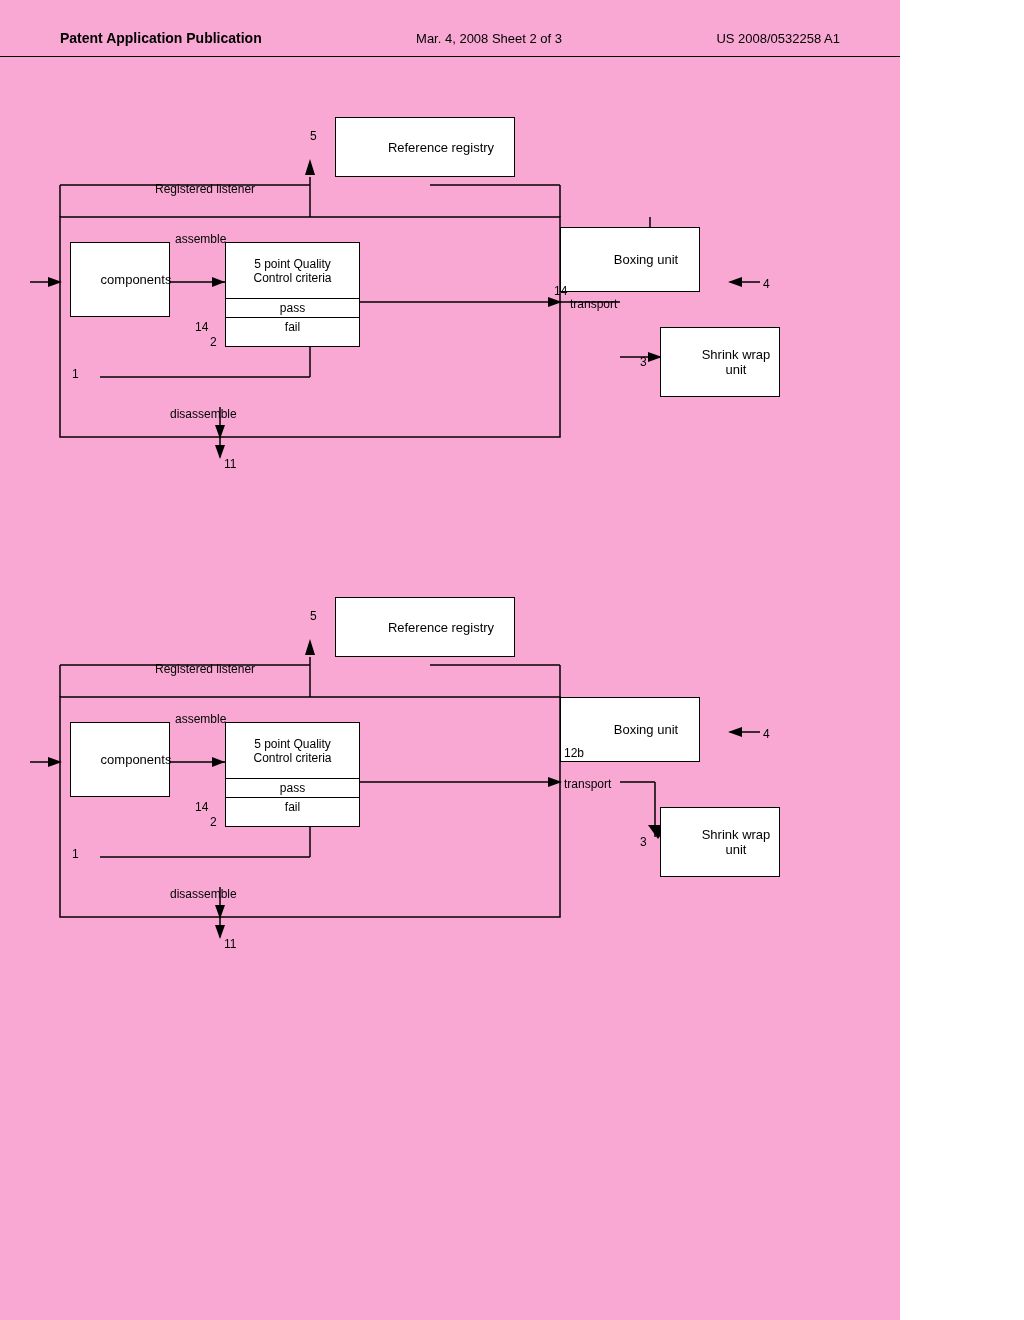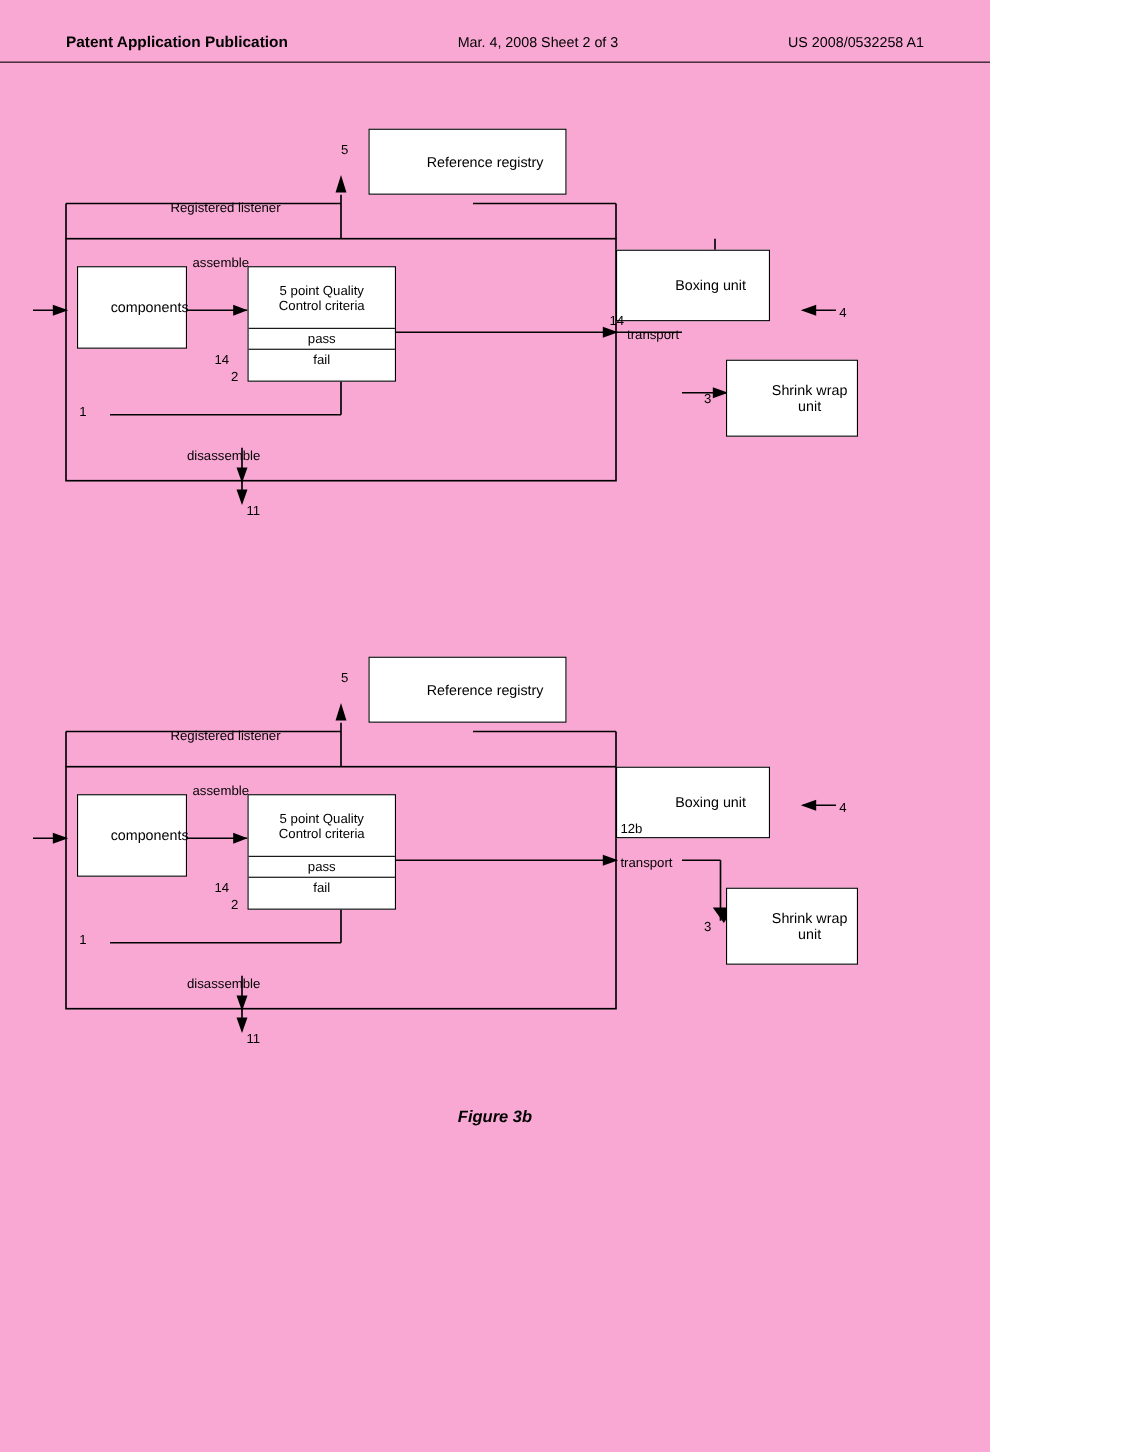--- a/index.html
+++ b/index.html
@@ -250,17 +250,14 @@
     <div class="label" style="left:210px;top:248px;">2</div>
     <div class="label" style="left:72px;top:280px;">1</div>
     <div class="label" style="left:170px;top:320px;">disassemble</div>
     <div class="label" style="left:224px;top:370px;">11</div>
     <div class="label" style="left:564px;top:179px;">12b</div>
     <div class="label" style="left:564px;top:210px;">transport</div>
     <div class="label" style="left:763px;top:160px;">4</div>
     <div class="label" style="left:640px;top:268px;">3</div>
   </div>
 
-  <div class="fig-caption">
-    <span>Figure 3b</span>
-  </div>
 
 </div>
 
 </body></html>

